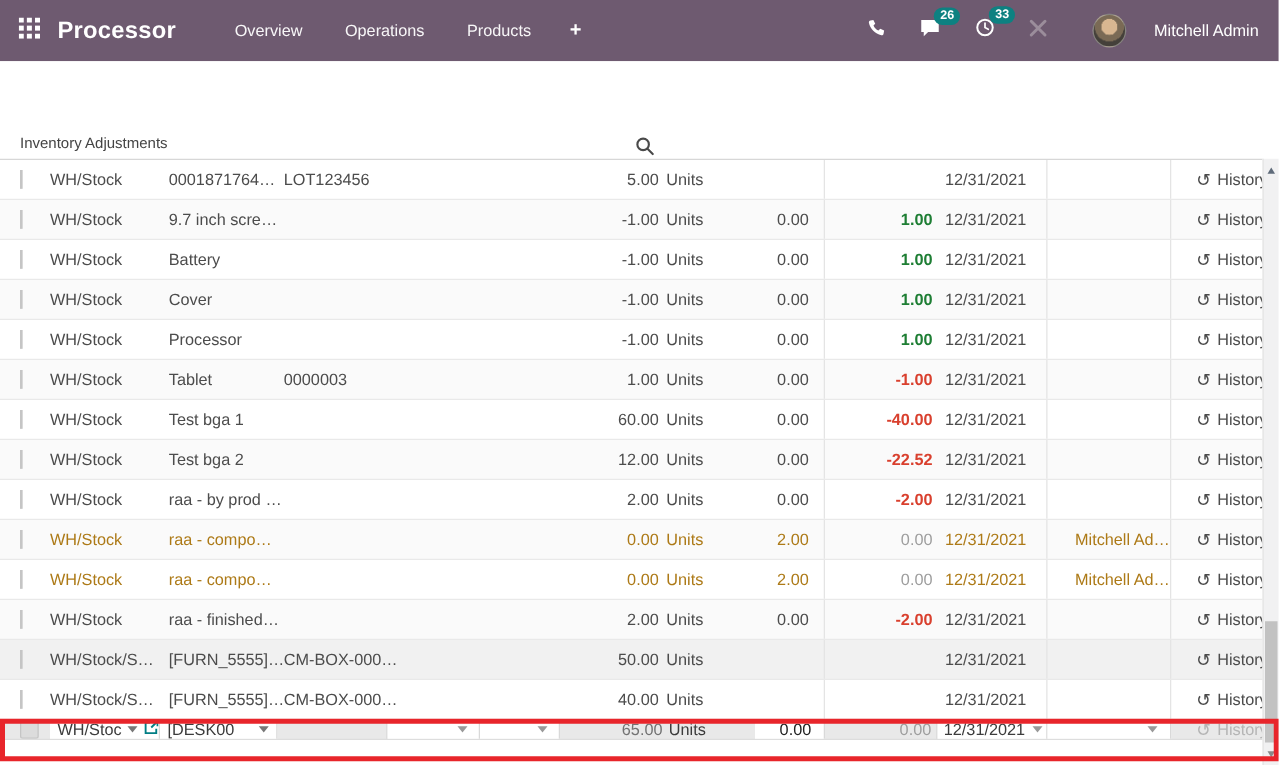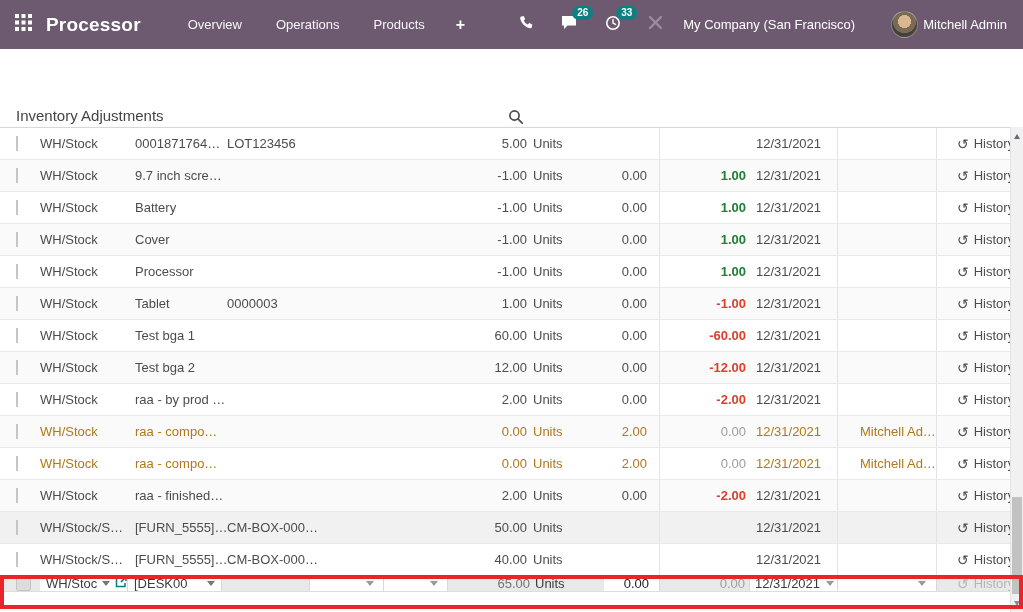--- a/index.html
+++ b/index.html
@@ -14,24 +14,24 @@
   .nav-item{font-size:13px;margin:0 17px;color:rgba(255,255,255,.95);cursor:pointer;}
   .nav-plus{font-size:16px;font-weight:bold;margin:0 14px;cursor:pointer;}
   .top-right{margin-left:auto;display:flex;align-items:center;padding-right:16px;}
   .top-icon{position:relative;margin-left:27px;display:flex;align-items:center;cursor:pointer;}
   .badge{position:absolute;top:-9px;left:11px;background:#0d8181;color:#fff;font-size:10px;
          font-weight:bold;border-radius:9px;padding:2px 5px;line-height:1;}
   .company{font-size:13px;margin-left:20px;cursor:pointer;}
   .avatar{width:27px;height:27px;border-radius:50%;margin-left:36px;cursor:pointer;
           background:radial-gradient(circle at 50% 38%, #d9b791 0 32%, #7a6a55 33% 58%, #44403a 59%);
           border:1px solid rgba(255,255,255,.35);box-sizing:border-box;}
-  .username{font-size:13px;margin-left:5px;cursor:pointer;}
+  .username{font-size:13px;margin-left:22px;cursor:pointer;}
   
   .panel{position:relative;height:78px;background:#fff;}
-  .page-title{position:absolute;left:16px;top:58px;font-size:15px;font-weight:400;color:#444;margin:0;}
+  .page-title{position:absolute;left:16px;top:58px;font-size:12px;font-weight:400;color:#444;margin:0;}
   .searchbox{position:absolute;left:508px;top:57px;width:500px;border-bottom:1px solid #ddd;
              display:flex;align-items:center;height:26px;}
   .searchbox input{flex:1;border:none;outline:none;font-size:13px;color:#555;background:transparent;
                    font-family:"Liberation Sans",sans-serif;}
   .searchbox input::placeholder{color:#b8b8b8;}
   .btnrow{position:absolute;left:16px;top:95px;display:flex;align-items:center;height:26px;}
   .btn-save{background:#017e84;color:#fff;border:none;font-size:12px;font-weight:bold;
             padding:6px 11px;border-radius:3px;cursor:pointer;font-family:"Liberation Sans",sans-serif;}
   .btn-discard{background:none;border:none;color:#017e84;font-size:12px;font-weight:bold;
                margin-left:13px;cursor:pointer;font-family:"Liberation Sans",sans-serif;}
@@ -153,21 +153,20 @@
       </span>
       <span class="badge">33</span>
     </div>
     <div class="top-icon">
       <span>
         <svg width="15" height="15" viewBox="0 0 15 15">
           <path d="M2 13 13 2M2 2l11 11" stroke="#9b8d9b" stroke-width="2.4" stroke-linecap="round"></path>
         </svg>
       </span>
     </div>
-    <div class="company">My Company (San Francisco)</div>
     <div class="avatar"></div>
     <div class="username">Mitchell Admin</div>
   </div>
 </header>
 
 <section class="panel">
   <h1 class="page-title">Inventory Adjustments</h1>
 
   <div class="searchbox">
     <span>
@@ -349,41 +348,41 @@
     <div class="c c-check">
       <span class="checkbox"></span>
     </div>
     <div class="c c-loc">WH/Stock</div>
     <div class="c c-prod">Test bga 1</div>
     <div class="c c-lot"></div>
     <div class="c c-spacer"></div>
     <div class="c c-qty">60.00</div>
     <div class="c c-uom">Units</div>
     <div class="c c-counted">0.00</div>
-    <div class="c c-diff neg">-60.00</div>
+    <div class="c c-diff neg">-40.00</div>
     <div class="c c-date">12/31/2021</div>
     <div class="c c-user"></div>
     <div class="c c-history">
       <span class="hist-ic">↺</span>
       <span>History</span>
     </div>
   </div>
 
   <div class="row shade1">
     <div class="c c-check">
       <span class="checkbox"></span>
     </div>
     <div class="c c-loc">WH/Stock</div>
     <div class="c c-prod">Test bga 2</div>
     <div class="c c-lot"></div>
     <div class="c c-spacer"></div>
     <div class="c c-qty">12.00</div>
     <div class="c c-uom">Units</div>
     <div class="c c-counted">0.00</div>
-    <div class="c c-diff neg">-12.00</div>
+    <div class="c c-diff neg">-22.52</div>
     <div class="c c-date">12/31/2021</div>
     <div class="c c-user"></div>
     <div class="c c-history">
       <span class="hist-ic">↺</span>
       <span>History</span>
     </div>
   </div>
 
   <div class="row shade0">
     <div class="c c-check">

